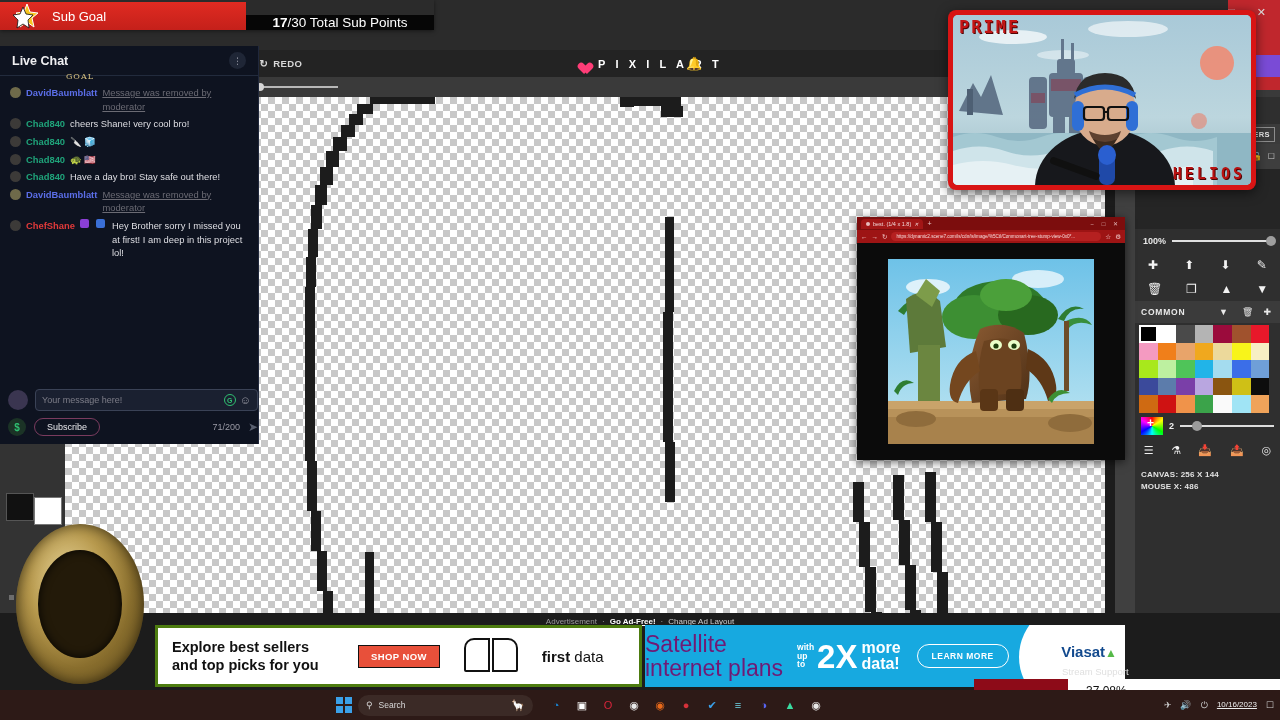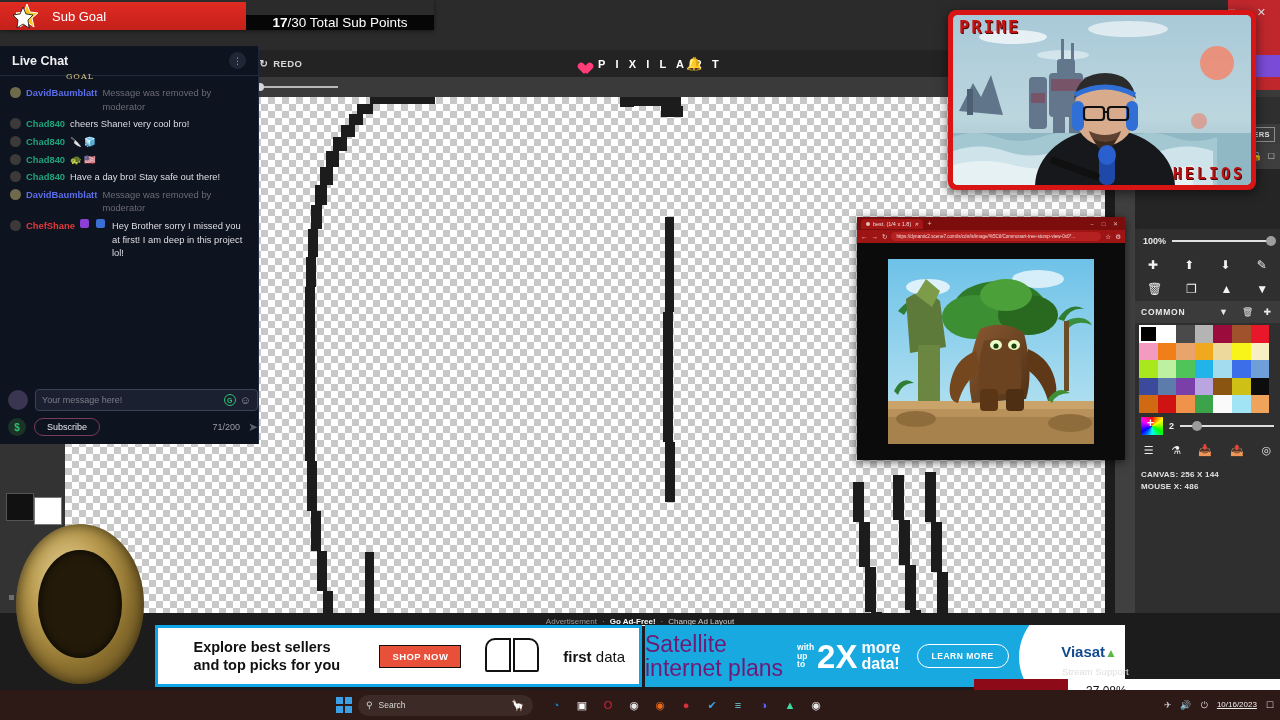--- a/index.html
+++ b/index.html
@@ -90,21 +90,21 @@
   .brush-track { flex:1; height:2px; background:#ddd; position:relative; }
   .brush-knob { position:absolute; left:12px; top:-4px; width:10px; height:10px; border-radius:50%; background:#9b9b9b; }
   .tool-icons { height:24px; display:flex; align-items:center; justify-content:space-around; color:#f0f0f0; font-size:11px; }
   .canvas-info { padding:6px; font-size:8px; color:#e2e2e2; line-height:1.5; font-weight:bold; letter-spacing:.2px; }
 
   
   .ad-strip { position:absolute; left:0; top:613px; width:1280px; height:77px; background:#1c1c1c; }
   .ad-label { height:17px; display:flex; align-items:center; justify-content:center; gap:5px; font-size:8px; color:#9a9a9a; }
   .ad-label a { color:#cfcfcf; text-decoration:underline; }
   .ad-label a.bold { color:#fff; font-weight:bold; }
-  .ad-amazon { position:absolute; left:155px; top:625px; width:487px; height:62px; background:#fff; border:3px solid #0ea5e9; display:flex; align-items:center; padding:0 14px;justify-content:flex-end; }
+  .ad-amazon { position:absolute; left:155px; top:625px; width:487px; height:62px; background:#fff; border:3px solid #4d7c0f; display:flex; align-items:center; padding:0 14px; }
   .amz-text { font-size:14.5px; font-weight:bold; color:#111; line-height:1.25; width:170px; }
   .shop-btn { background:#e8503a; color:#fff; font-size:9.5px; font-weight:bold; padding:5px 12px; border:1.5px solid #111; margin-left:16px; letter-spacing:.4px; }
   .book { margin-left:24px; width:56px; height:40px; position:relative; }
   .book-l, .book-r { position:absolute; top:2px; width:26px; height:34px; border:2.5px solid #111; background:#fff; }
   .book-l { left:0; border-radius:10px 0 0 2px; }
   .book-r { left:28px; border-radius:0 10px 2px 0; }
   .book-base { position:absolute; left:-3px; top:8px; width:62px; height:30px; background:#e8503a; z-index:-1; border-radius:6px; }
   .amz-logo { margin-left:22px; font-size:15px; color:#111; font-weight:normal; }
   .amz-logo b { font-weight:bold; }
   .ad-viasat { position:absolute; left:645px; top:625px; width:480px; height:62px; background:#17a9e0; overflow:hidden; display:flex; align-items:center; }
@@ -128,21 +128,21 @@
   
   .chat { position:absolute; left:0; top:46px; width:259px; height:398px; background:#0e1320; border-right:1px solid #20283c; }
   .chat-head { height:30px; display:flex; align-items:center; padding:0 12px; border-bottom:1px solid #222b3d; }
   .chat-title { flex:1; color:#efeff1; font-size:12.5px; font-weight:bold; }
   .kebab { width:17px; height:17px; border-radius:50%; background:#1f2636; color:#adadb8; font-size:9px; display:flex; align-items:center; justify-content:center; }
   .chat-body { padding:8px 6px 0 6px; }
   .msg { display:flex; align-items:flex-start; gap:5px; padding:2px 4px; font-size:9.4px; line-height:1.45; flex-wrap:wrap; }
   .av { width:11px; height:11px; border-radius:50%; flex:0 0 11px; margin-top:1px; }
   .uname { font-weight:bold; flex:0 0 auto; }
   .mtext { color:#dedee3; flex:1 1 120px; }
-  .mtext.removed { color:#6b6b74; font-style:normal; }
+  .mtext.removed { color:#6b6b74; font-style:normal;text-decoration:underline; }
   .badge { width:9px; height:9px; border-radius:2px; display:inline-block; margin-right:2px; vertical-align:-1px; }
   .chat-foot { position:absolute; left:0; bottom:0; width:266px; padding:6px 8px 8px 8px; }
   .cf-row1 { display:flex; align-items:center; gap:7px; }
   .cf-av { width:20px; height:20px; border-radius:50%; background:#3a3550; }
   .cf-input { flex:1; height:22px; border:1px solid #3a4256; border-radius:4px; background:#1a2030; display:flex; align-items:center; padding:0 6px; position:relative; }
   .cf-ph { color:#7d7d88; font-size:9px; flex:1; }
   .g-circle { width:12px; height:12px; border-radius:50%; border:1.5px solid #2fbf71; color:#2fbf71; font-size:7px; font-weight:bold; display:flex; align-items:center; justify-content:center; margin-right:4px; }
   .emo { color:#9a9aa5; font-size:11px; }
   .cf-row2 { display:flex; align-items:center; gap:8px; margin-top:7px; }
   .dollar { width:18px; height:18px; border-radius:50%; background:#1b3326; color:#2fbf71; font-size:10px; font-weight:bold; display:flex; align-items:center; justify-content:center; }

